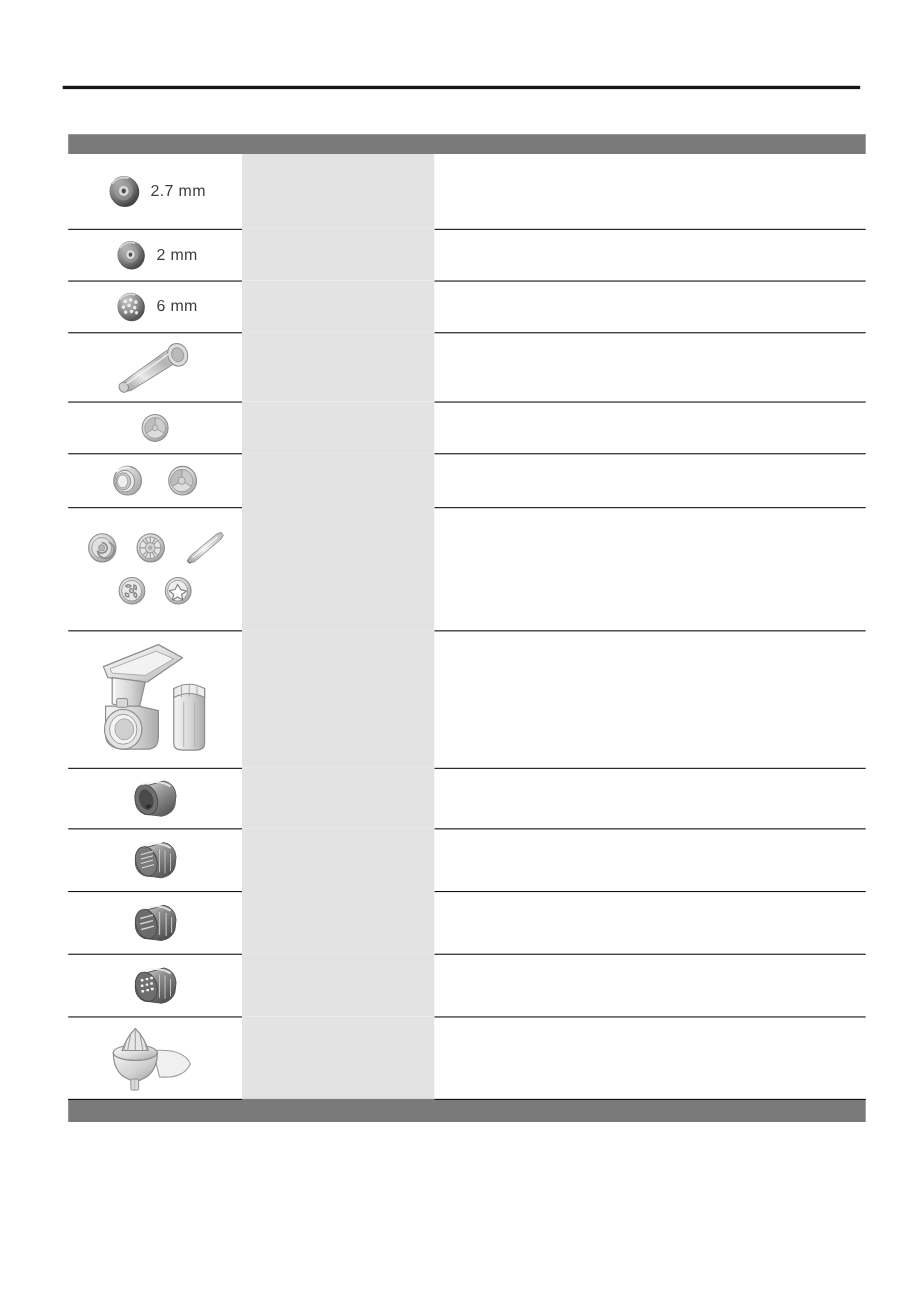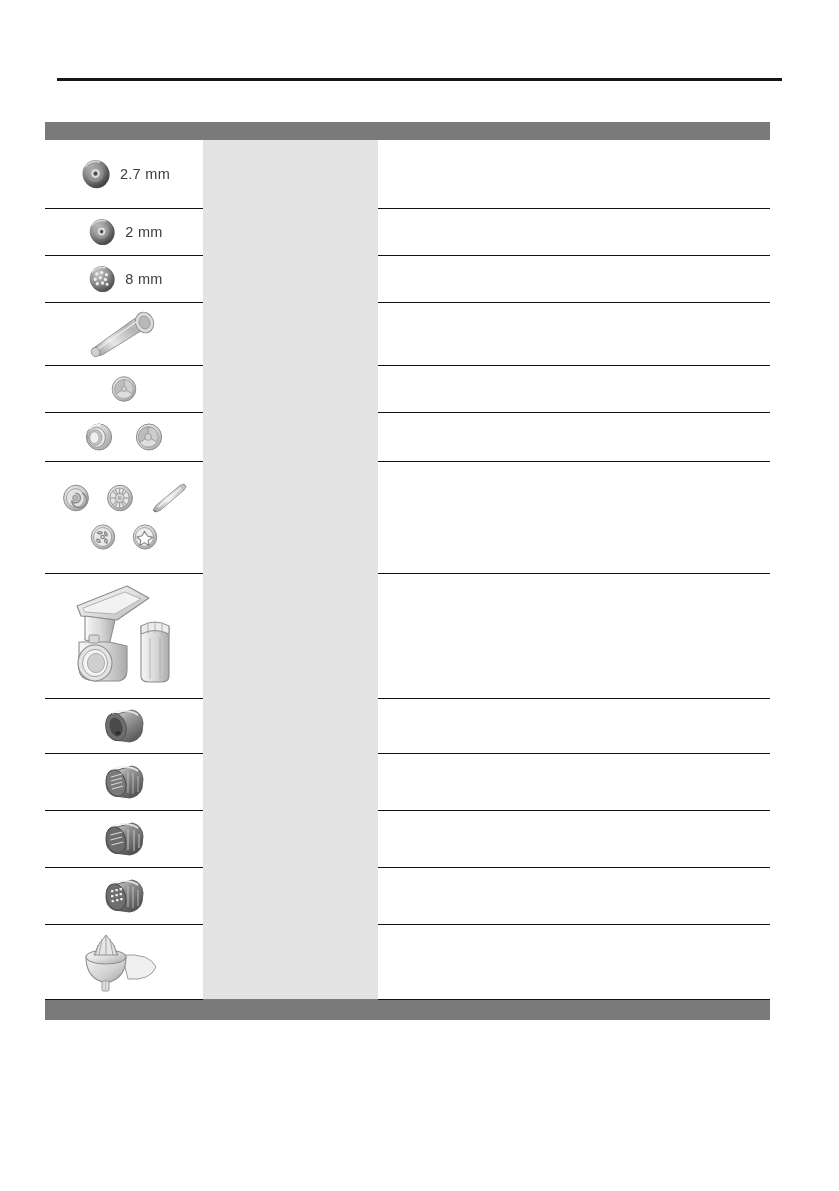--- a/index.html
+++ b/index.html
@@ -27,21 +27,21 @@
     left: 57px;
     top: 78px;
     width: 725px;
     height: 3px;
     background: #161616;
   }
 
   
   .parts-table {
     position: absolute;
-    left: 45px;
+    left: 62px;
     top: 122px;
     width: 725px;
     border-collapse: collapse;
     table-layout: fixed;
   }
 
   .parts-table col.c-icon  { width: 158px; }
   .parts-table col.c-name  { width: 175px; }
   .parts-table col.c-desc  { width: 392px; }
 
@@ -215,21 +215,21 @@
                   <ellipse cx="10.8" cy="18.2" rx="1.7" ry="1.8"></ellipse>
                   <ellipse cx="16.2" cy="16.6" rx="1.7" ry="1.8"></ellipse>
                   <ellipse cx="21.6" cy="18.6" rx="1.7" ry="1.8"></ellipse>
                   <ellipse cx="13.0" cy="23.0" rx="1.7" ry="1.8"></ellipse>
                   <ellipse cx="18.6" cy="22.2" rx="1.7" ry="1.8"></ellipse>
                   <ellipse cx="23.4" cy="23.6" rx="1.5" ry="1.6"></ellipse>
                 </g>
                 <path d="M7.5 11 A13 13 0 0 1 22 6.5" stroke="#ededed" stroke-width="1.5" fill="none" opacity="0.75"></path>
               </svg>
             </span>
-            <span class="size-label">8 mm</span>
+            <span class="size-label">6 mm</span>
           </div>
         </td>
         <td class="cell-name">
           <div class="name-text"></div>
         </td>
         <td class="cell-desc">
           <div class="desc-text"></div>
         </td>
       </tr>
 

